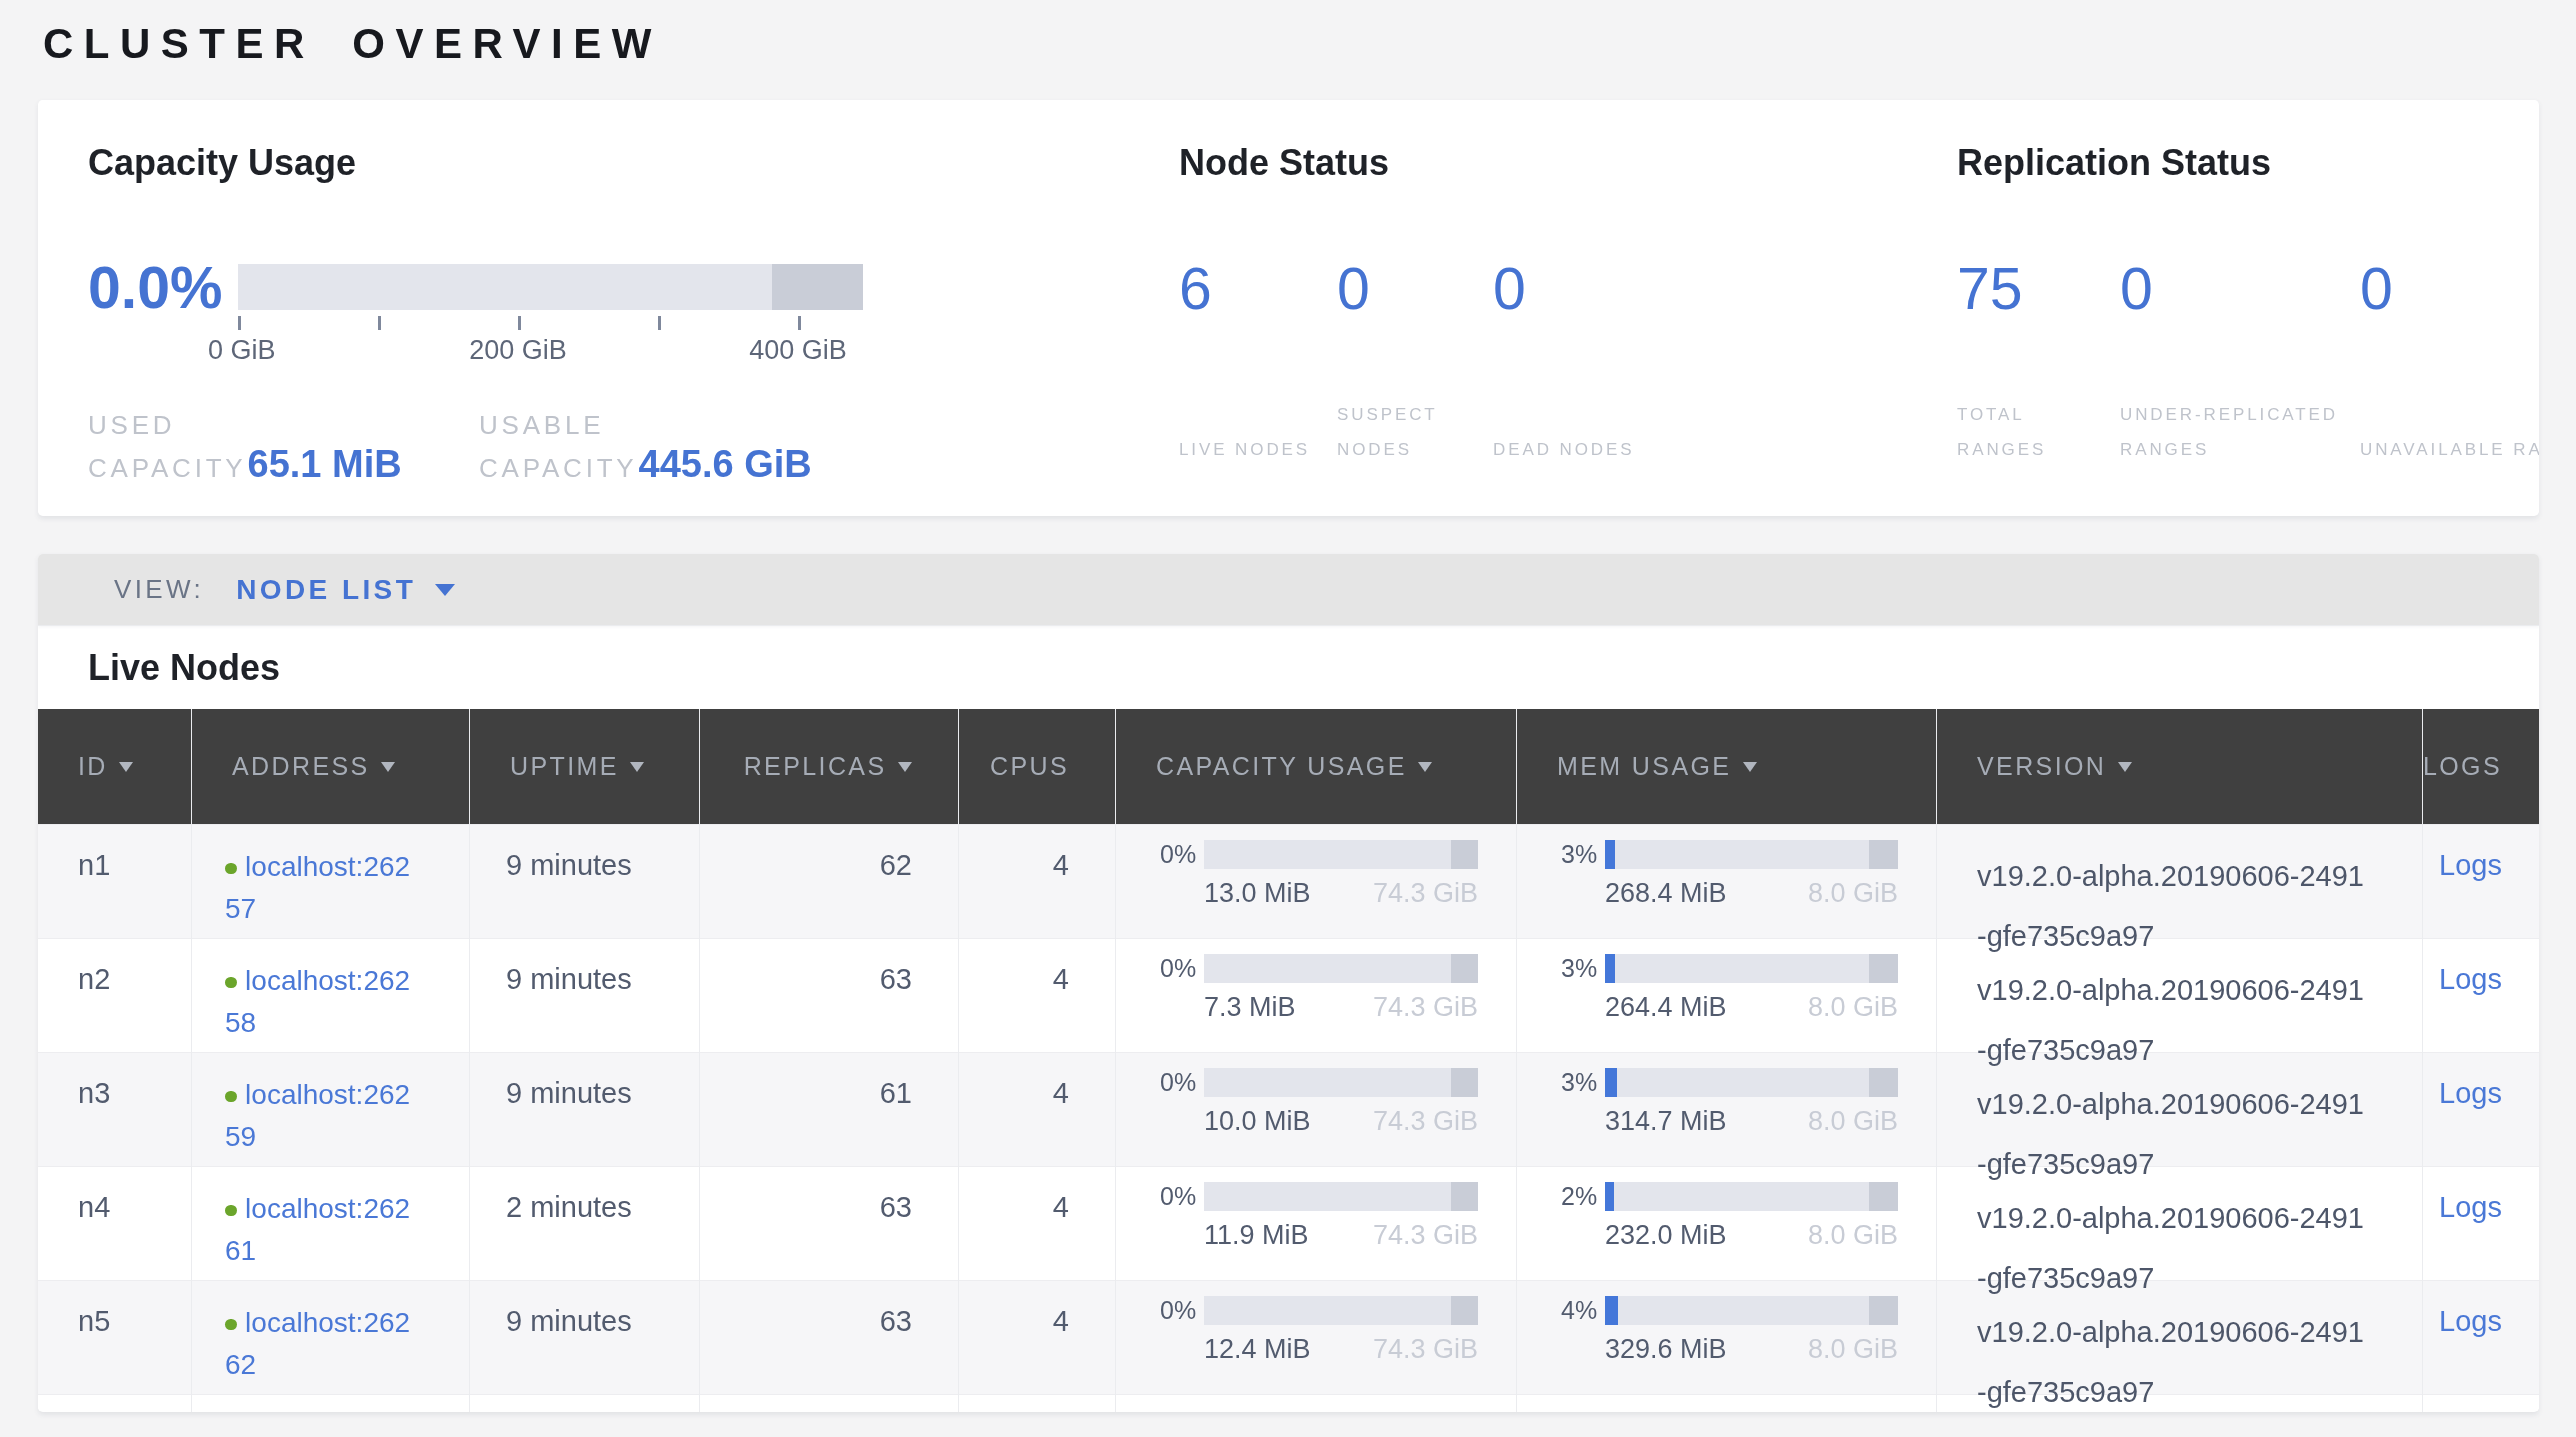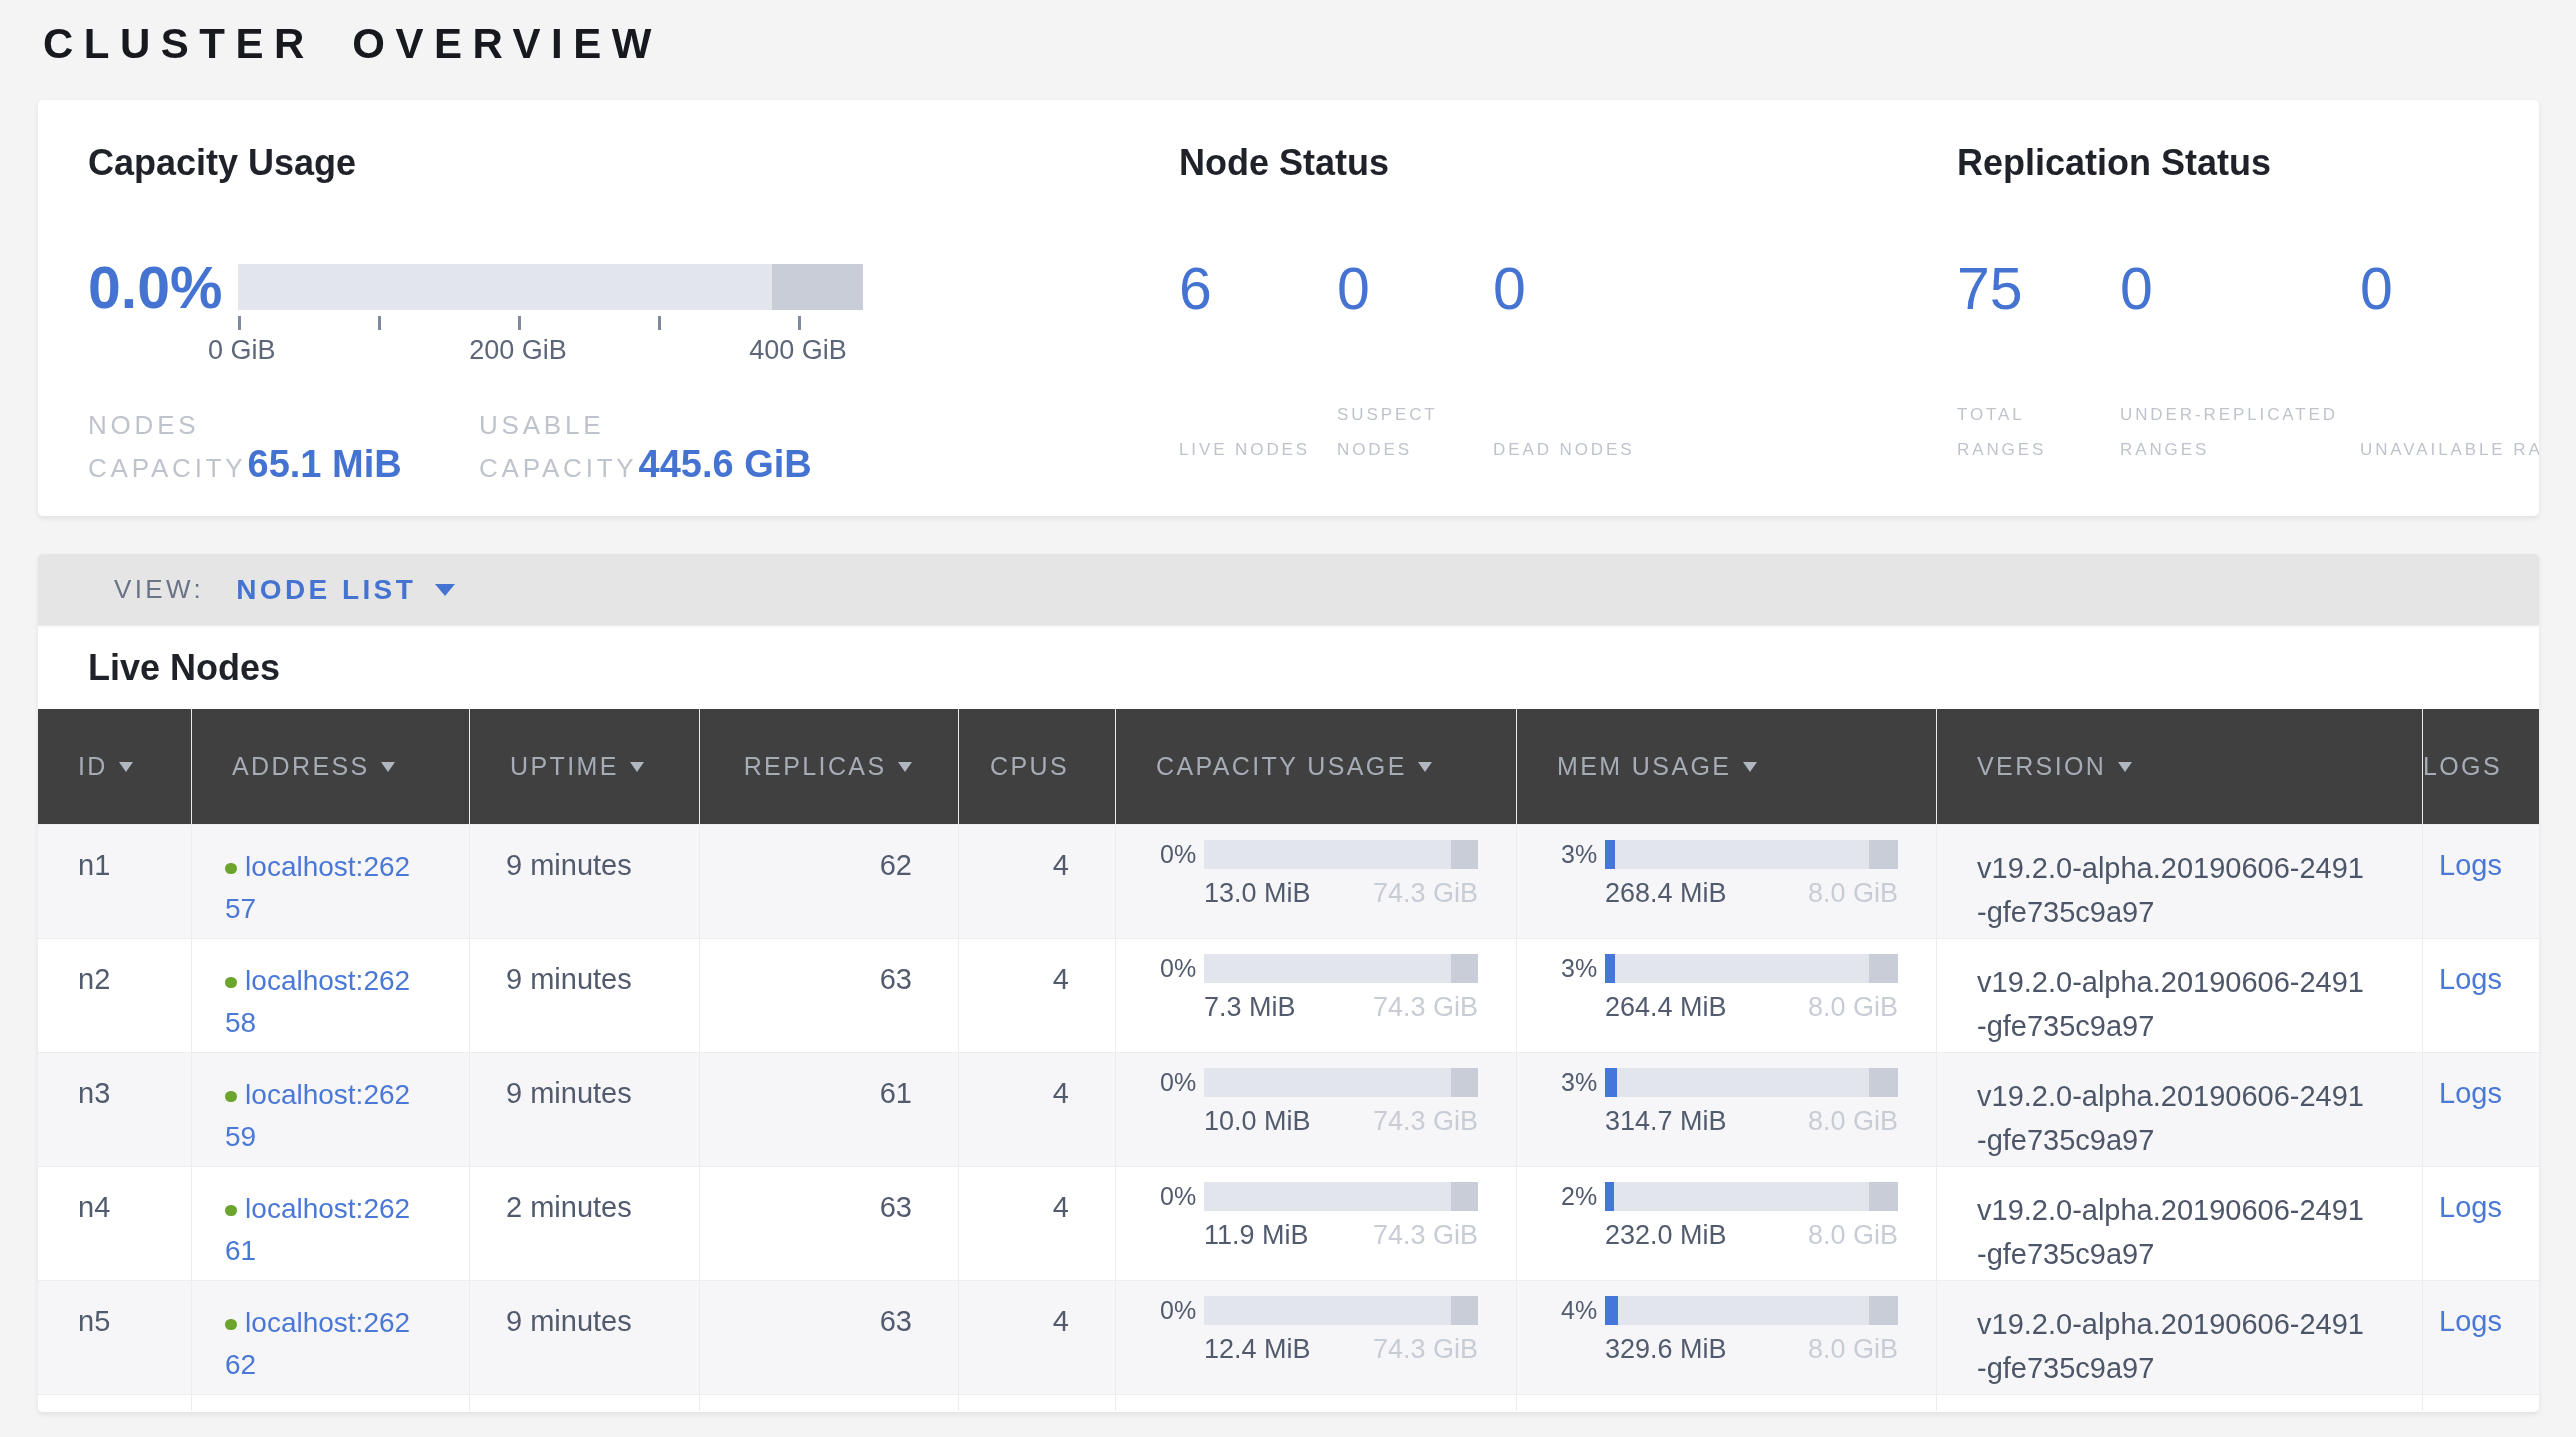--- a/index.html
+++ b/index.html
@@ -88,21 +88,21 @@
   .c-right{text-align:right;padding-right:46px}
   .c-meter{padding:15.3px 38px 0 44px}
   .m-row{display:flex;align-items:flex-start}
   .m-pct{width:38px;flex:0 0 auto;font-size:25px;line-height:29px;color:var(--slate);text-align:left}
   .m-bar{flex:1 1 auto;height:29px;margin-left:5.8px}
   .m-bar .fill{position:absolute;left:0;top:0;bottom:0;background:var(--fill)}
   .m-bar .rest{width:10%}
   .m-vals{display:flex;justify-content:space-between;margin-left:44px;margin-top:7.7px;font-size:27px;line-height:33px}
   .m-used{color:var(--slate)}
   .m-max{color:#c8ccd5}
-  .c-ver{padding-left:40px;padding-right:51px;font-size:29px;line-height:44px;color:#4d5669;
+  .c-ver{padding-left:40px;padding-right:51px;font-size:29px;line-height:60px;color:#4d5669;
     word-break:break-all;overflow-wrap:anywhere}
   .c-logs{text-align:right;padding-right:38px}
   .c-logs a{color:var(--link);text-decoration:none;cursor:pointer}
 </style>
 </head>
 <body>
 
 <div class="page">
   <h1 class="page-title">CLUSTER OVERVIEW</h1>
 
@@ -124,21 +124,21 @@
           </div>
           <div class="tick-labels">
             <span style="left:0.6%">0 GiB</span>
             <span style="left:44.8%">200 GiB</span>
             <span style="left:89.6%">400 GiB</span>
           </div>
         </div>
       </div>
       <div class="cap-stats">
         <div class="stat-pair">
-          <div class="pair-l1">NODES</div>
+          <div class="pair-l1">USED</div>
           <div class="pair-l2">
             <span class="pair-l2-label">CAPACITY</span>
             <span class="pair-val">65.1 MiB</span>
           </div>
         </div>
         <div class="stat-pair">
           <div class="pair-l1">USABLE</div>
           <div class="pair-l2">
             <span class="pair-l2-label">CAPACITY</span>
             <span class="pair-val">445.6 GiB</span>

